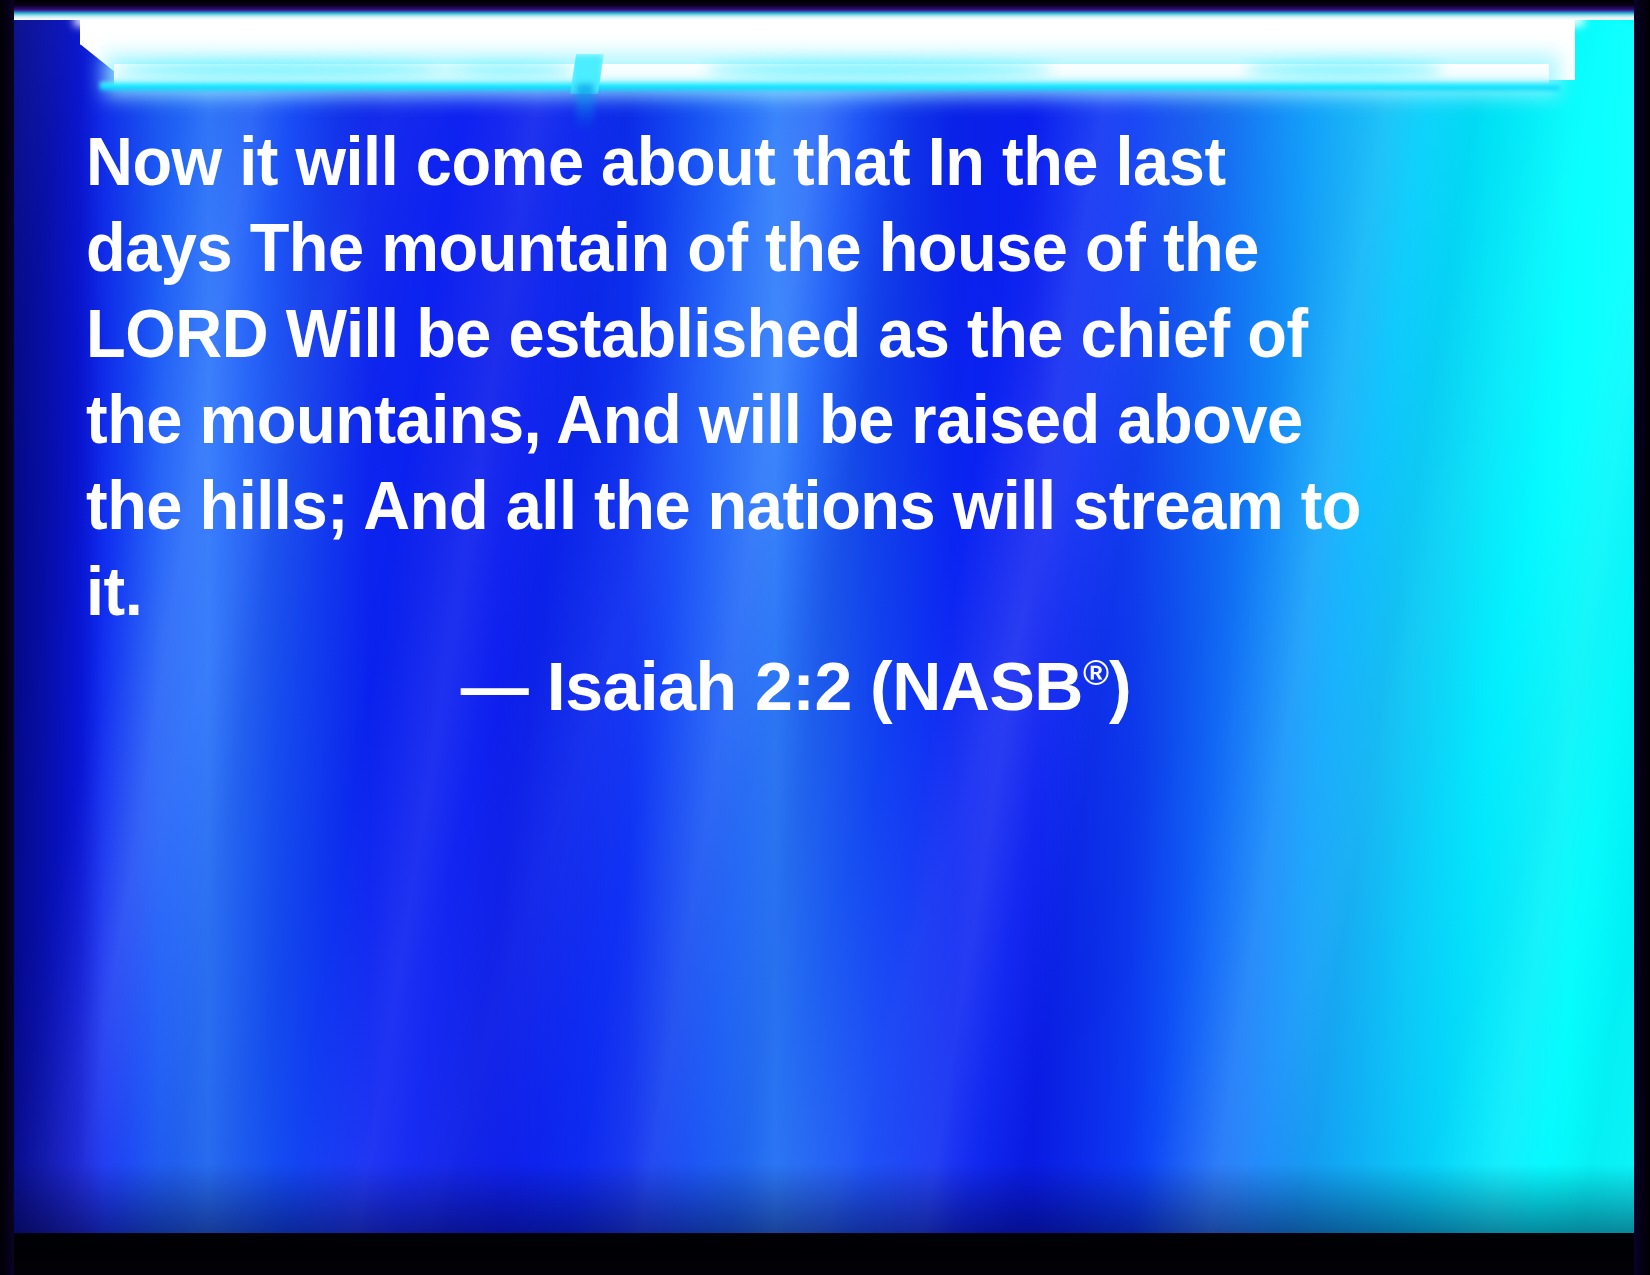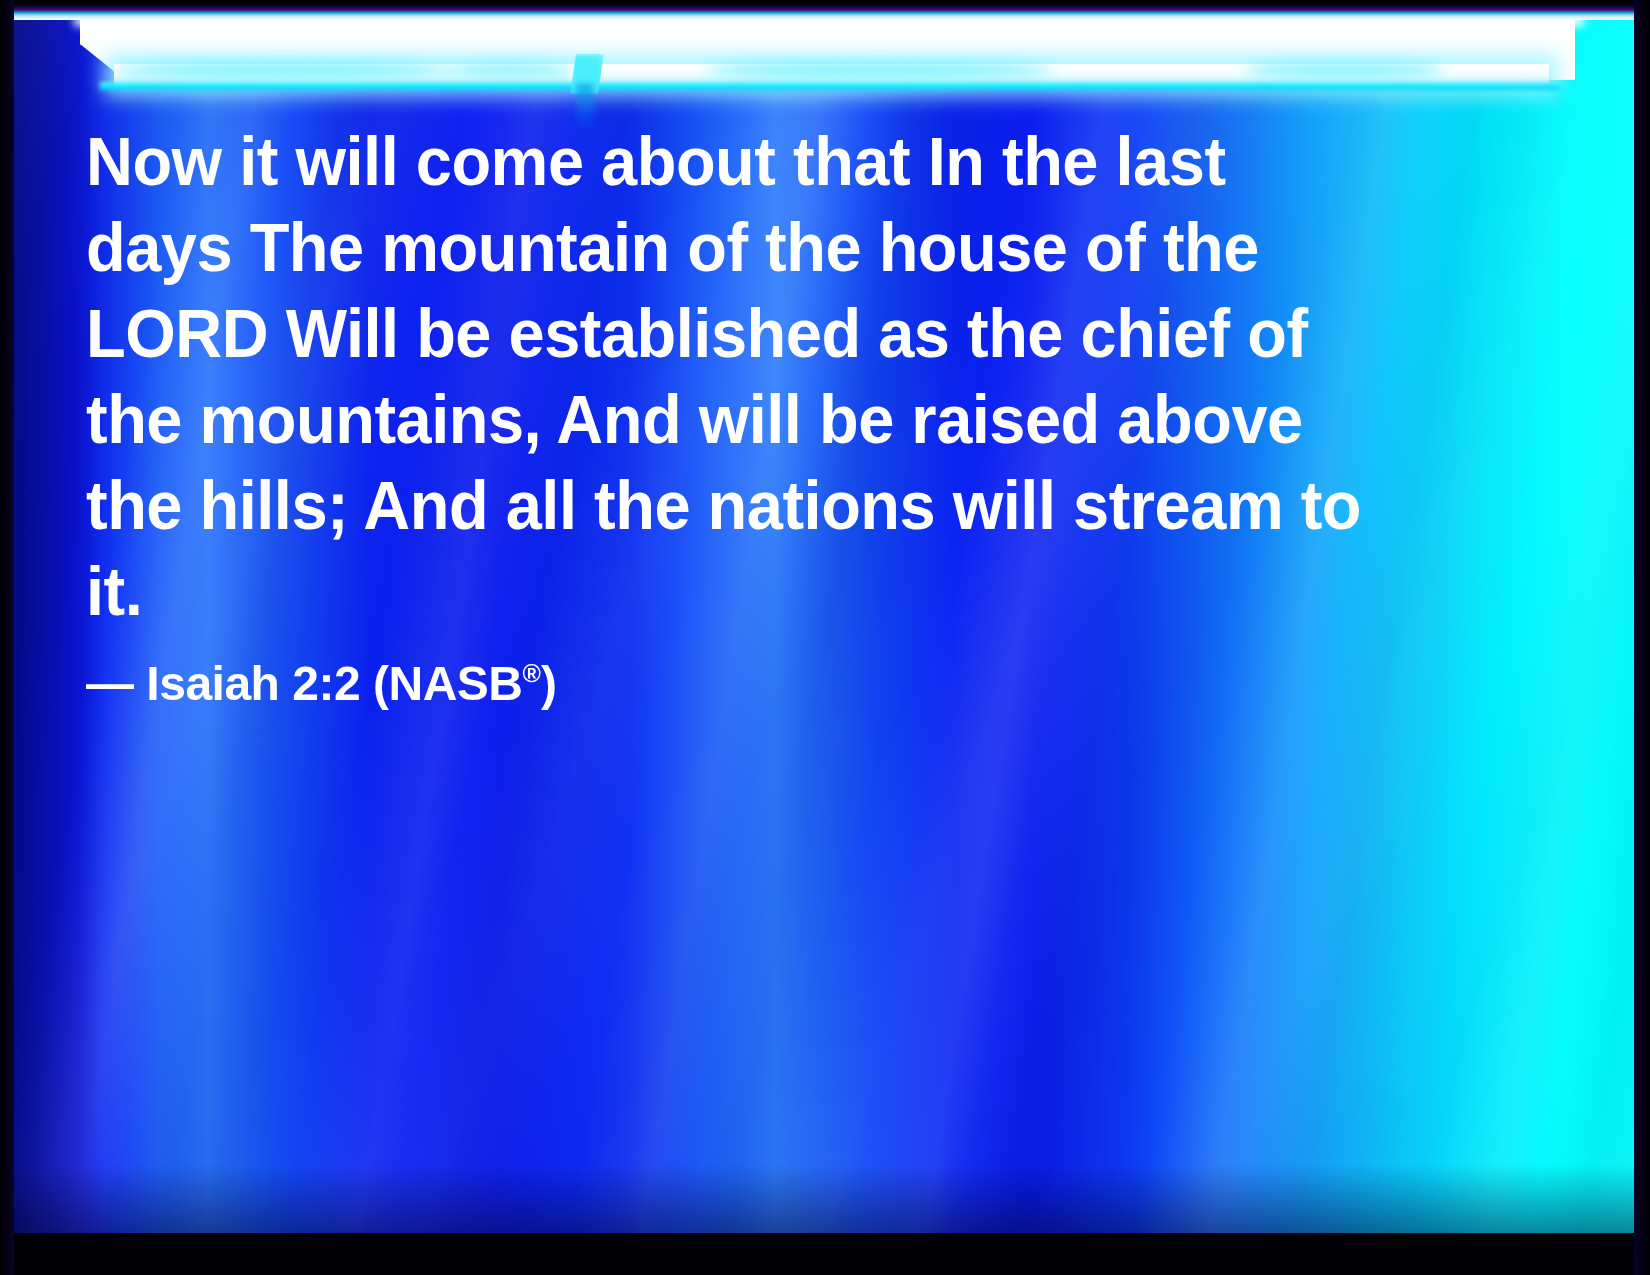--- a/index.html
+++ b/index.html
@@ -229,25 +229,25 @@
     letter-spacing: -0.5px;
     white-space: nowrap;
     transform: scaleX(0.955);
     transform-origin: left center;
   }
   .citation {
     position: absolute;
     left: 86px;
     top: 630px;
     width: 1420px;
-    text-align: left;
+    text-align: center;
     color: #ffffff;
     font-family: "Liberation Sans Narrow", "Liberation Sans", sans-serif;
     font-weight: bold;
-    font-size: 48px;
+    font-size: 68px;
     line-height: 86px;
     letter-spacing: -0.5px;
     white-space: nowrap;
     z-index: 30;
   }
   .citation .reg {
     font-size: 0.52em;
     vertical-align: 0.72em;
     letter-spacing: 0;
   }

